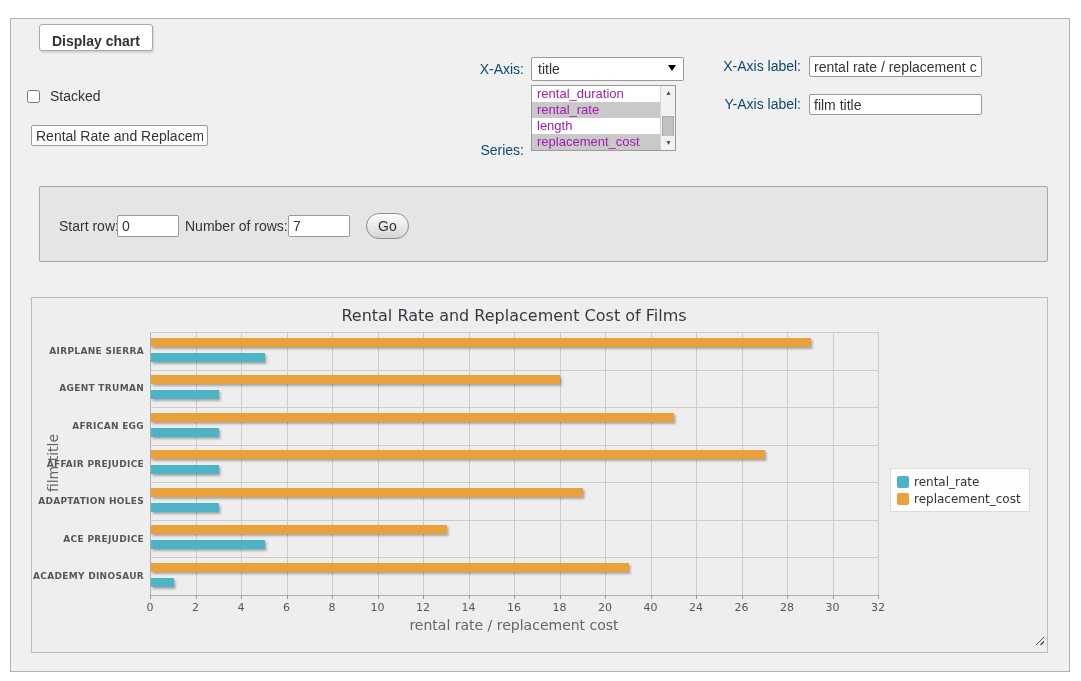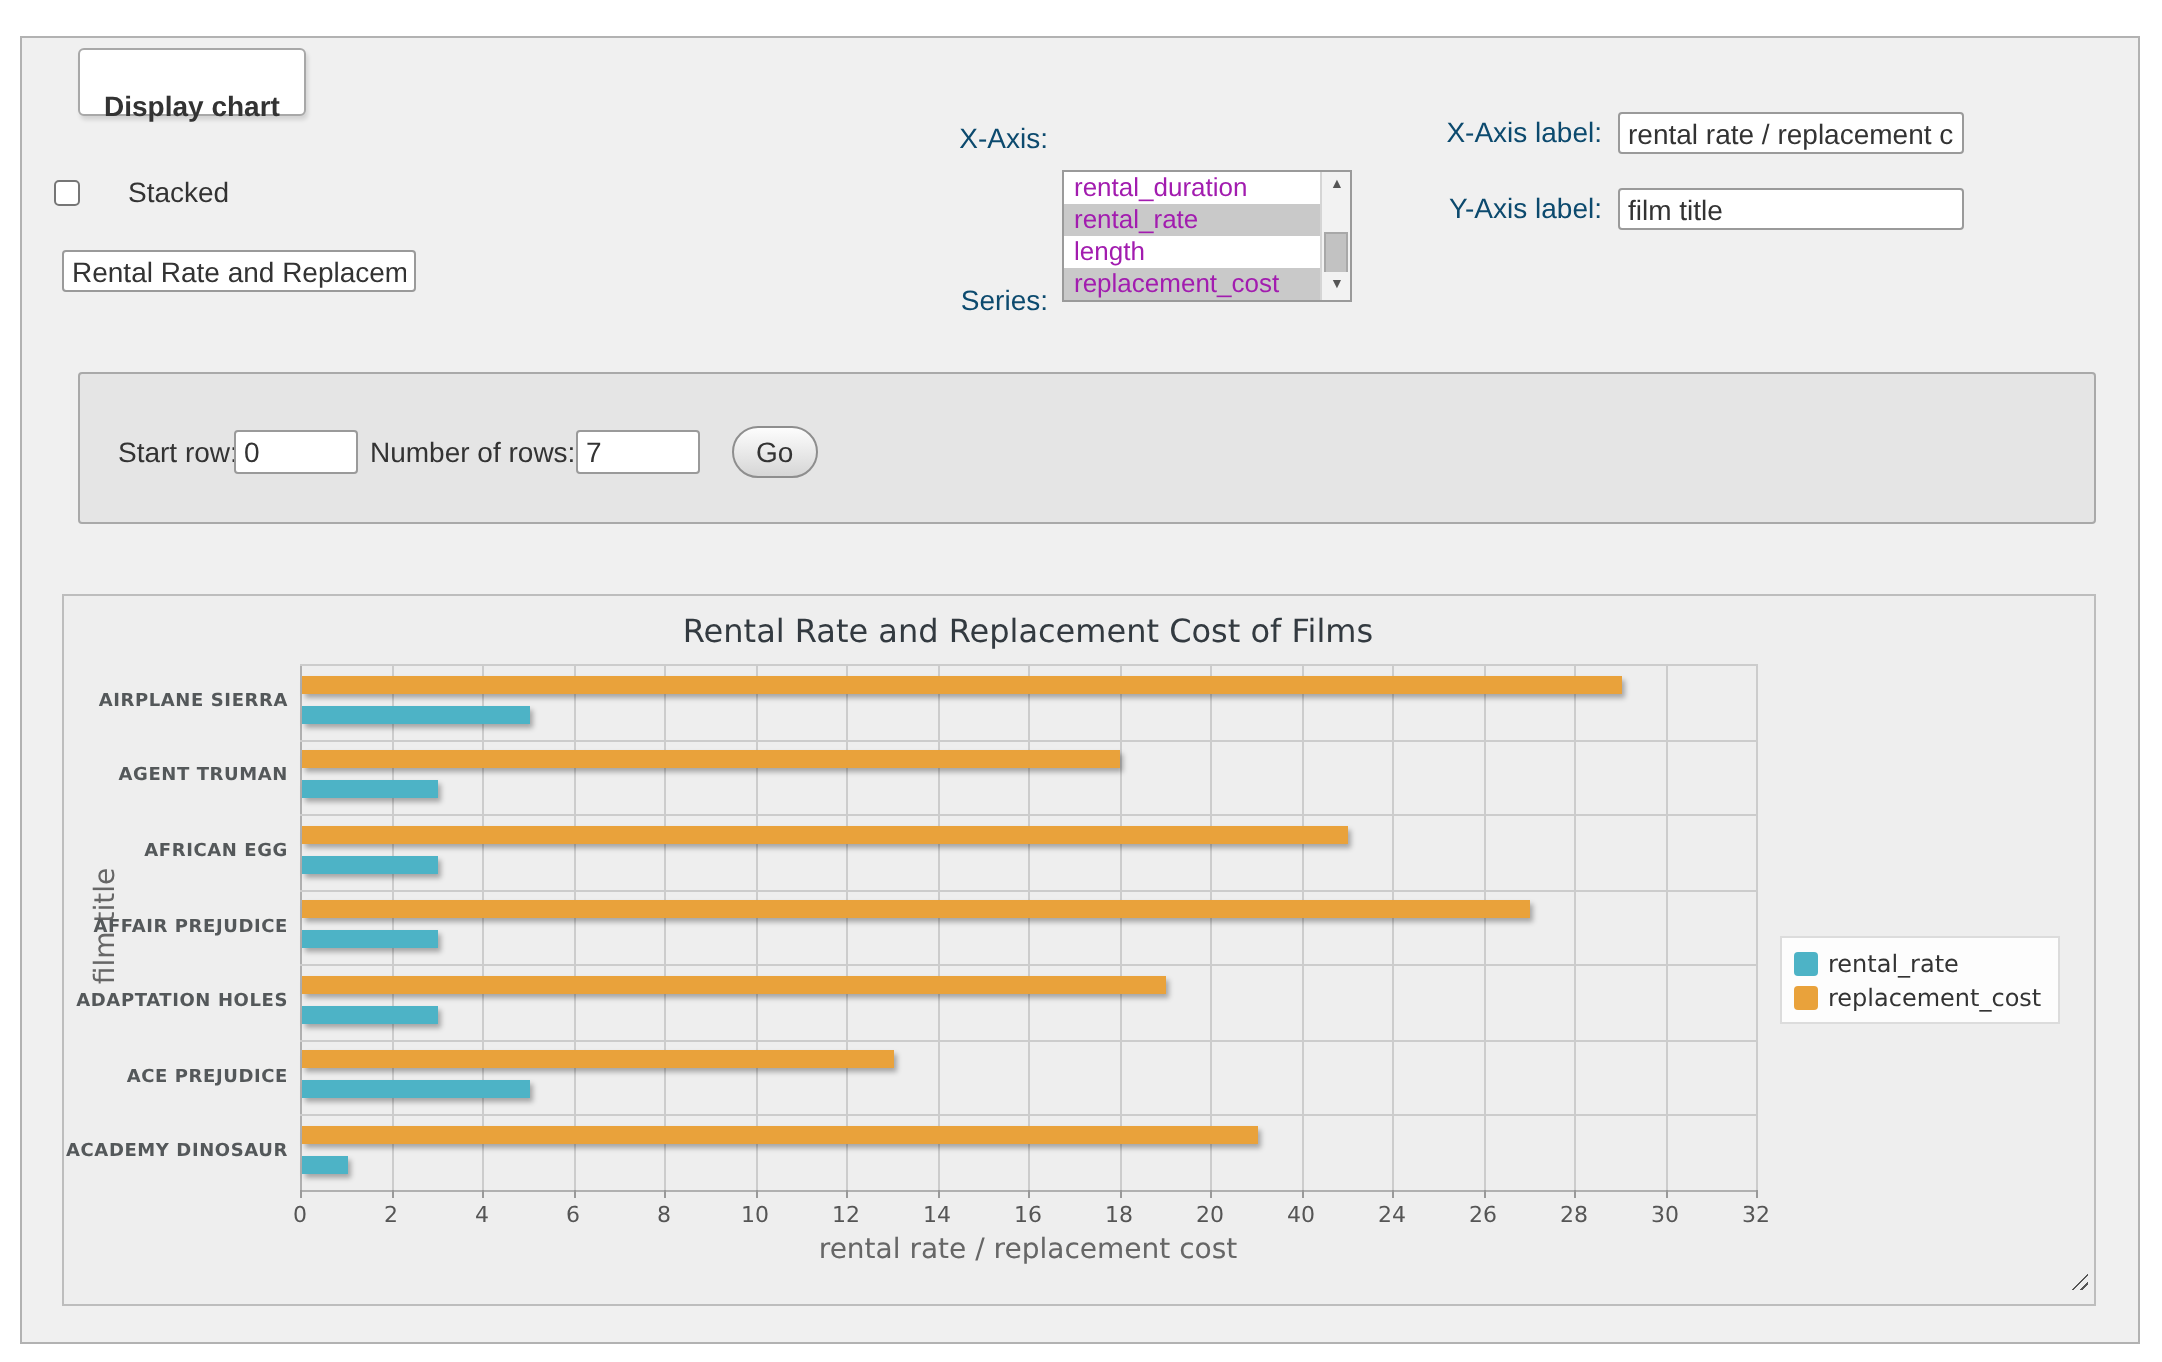--- a/index.html
+++ b/index.html
@@ -6,29 +6,29 @@
   html,body { width:1081px; height:681px; background:#ffffff; font-family:"Liberation Sans",sans-serif; }
   .page { position:relative; width:1081px; height:681px; overflow:hidden; }
 
   
   .fieldset { position:absolute; left:10px; top:18px; width:1060px; height:654px;
               background:#f0f0f0; border:1px solid #b2b2b2; }
   .legend-box { position:absolute; left:28px; top:5px; min-width:97px; height:27px;
                 background:#ffffff; border:1px solid #a8a8a8; border-radius:3px;
                 box-shadow:1px 2px 2px rgba(0,0,0,0.12);
                 font-size:14px; font-weight:bold; color:#333; line-height:25px;
-                text-align:center; padding:16px 12px; z-index:3; }
+                text-align:center; padding:4px 12px; z-index:3; }
 
   
   .ctl-label { position:absolute; font-size:14px; color:#0c4a6e; }
   .radio-row { position:absolute; left:16px; top:36px; display:flex; align-items:center; gap:4px;
                font-size:14px; color:#333; }
   .radio-row label { display:flex; align-items:center; gap:4px; margin-right:8px; }
   input[type="radio"], input[type="checkbox"] { accent-color:#555; width:13px; height:13px; }
-  .stacked-row { position:absolute; left:16px; top:69px; display:flex; align-items:center; gap:24px;
+  .stacked-row { position:absolute; left:16px; top:69px; display:flex; align-items:center; gap:10px;
                  font-size:14px; color:#333; }
   .text-input { background:#fff; border:1px solid #9a9a9a; border-radius:2px;
                 font-size:14px; color:#333; padding:1px 4px; font-family:"Liberation Sans",sans-serif; }
   .title-input { position:absolute; left:20px; top:106px; width:177px; height:21px; }
 
   .xaxis-label-txt { left:408px; top:42px; width:105px; text-align:right; }
   .select-wrap { position:absolute; left:520px; top:38px; width:153px; height:24px;
                  background:#fff; border:1px solid #9a9a9a; border-radius:2px;
                  font-size:14px; color:#333; line-height:22px; padding:0 6px; cursor:default; }
   .select-arrow { position:absolute; right:7px; top:7px; width:0; height:0;
@@ -105,20 +105,24 @@
 
 
     <div class="stacked-row">
       <input type="checkbox" style="">
       <span>Stacked</span>
     </div>
 
     <input class="text-input title-input" value="Rental Rate and Replacemer" style="">
 
     <span class="ctl-label xaxis-label-txt">X-Axis:</span>
+    <div class="select-wrap">
+      <span>title</span>
+      <span class="select-arrow"></span>
+    </div>
 
     <span class="ctl-label series-label-txt">Series:</span>
     <div class="series-list">
       <div>
           <div class="series-opt">rental_duration</div>
           <div class="series-opt sel">rental_rate</div>
           <div class="series-opt">length</div>
           <div class="series-opt sel">replacement_cost</div>
         </div>
       <div class="series-scrollbar">

